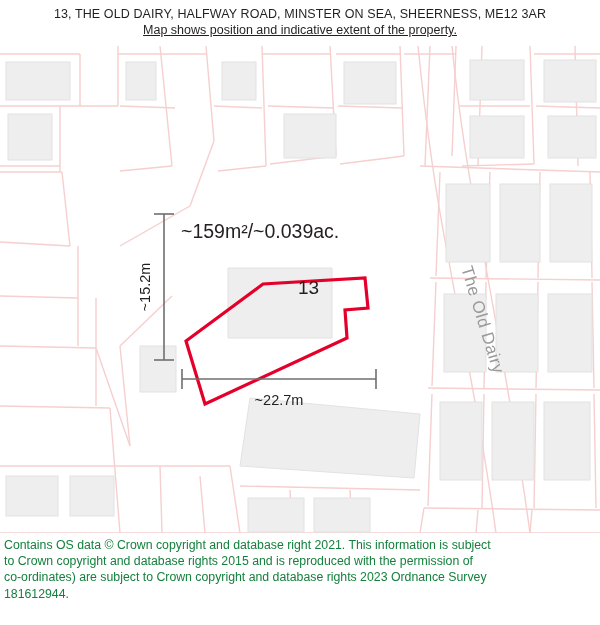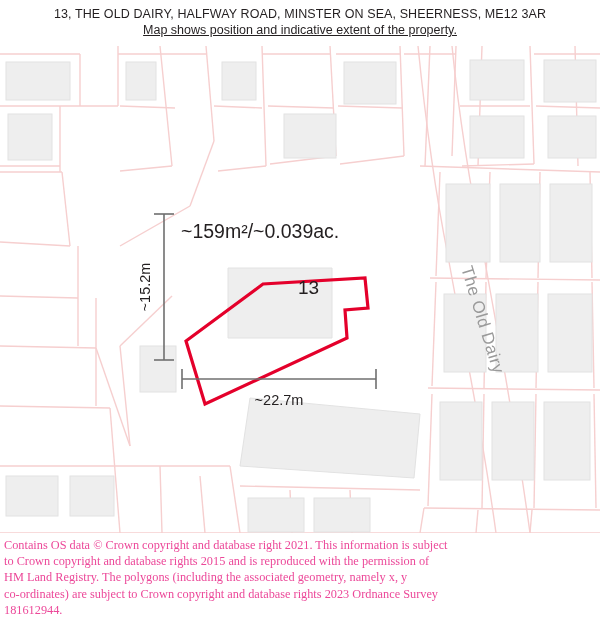--- a/index.html
+++ b/index.html
@@ -62,22 +62,21 @@
     top: 533px;
     width: 600px;
     height: 92px;
     padding: 4px 6px 0 4px;
     box-sizing: border-box;
   }
   .footer p {
     margin: 0;
     font-size: 12.3px;
     line-height: 16.2px;
-    color: #ec4899;
-    font-family: Liberation Serif, serif;
+    color: #15803d;
   }
   .road-label {
     font-family: "Liberation Sans", sans-serif;
     font-size: 17px;
     fill: #9a9a9a;
     letter-spacing: 0.5px;
   }
   .area-label {
     font-family: "Liberation Sans", sans-serif;
     font-size: 19.5px;
@@ -241,18 +240,17 @@
       </g>
 
       <text class="dim-label" x="150" y="241" transform="rotate(-90 150 241)" text-anchor="middle">~15.2m</text>
       <text class="dim-label" x="279" y="359" text-anchor="middle">~22.7m</text>
     </svg>
   </div>
 
   <div class="footer">
     <p>Contains OS data © Crown copyright and database right 2021. This information is subject</p>
     <p>to Crown copyright and database rights 2015 and is reproduced with the permission of</p>
-    <p>HM Land Registry. The polygons (including the associated geometry, namely x, y</p>
     <p>co-ordinates) are subject to Crown copyright and database rights 2023 Ordnance Survey</p>
     <p>181612944.</p>
   </div>
 
 </div>
 
 </body></html>

